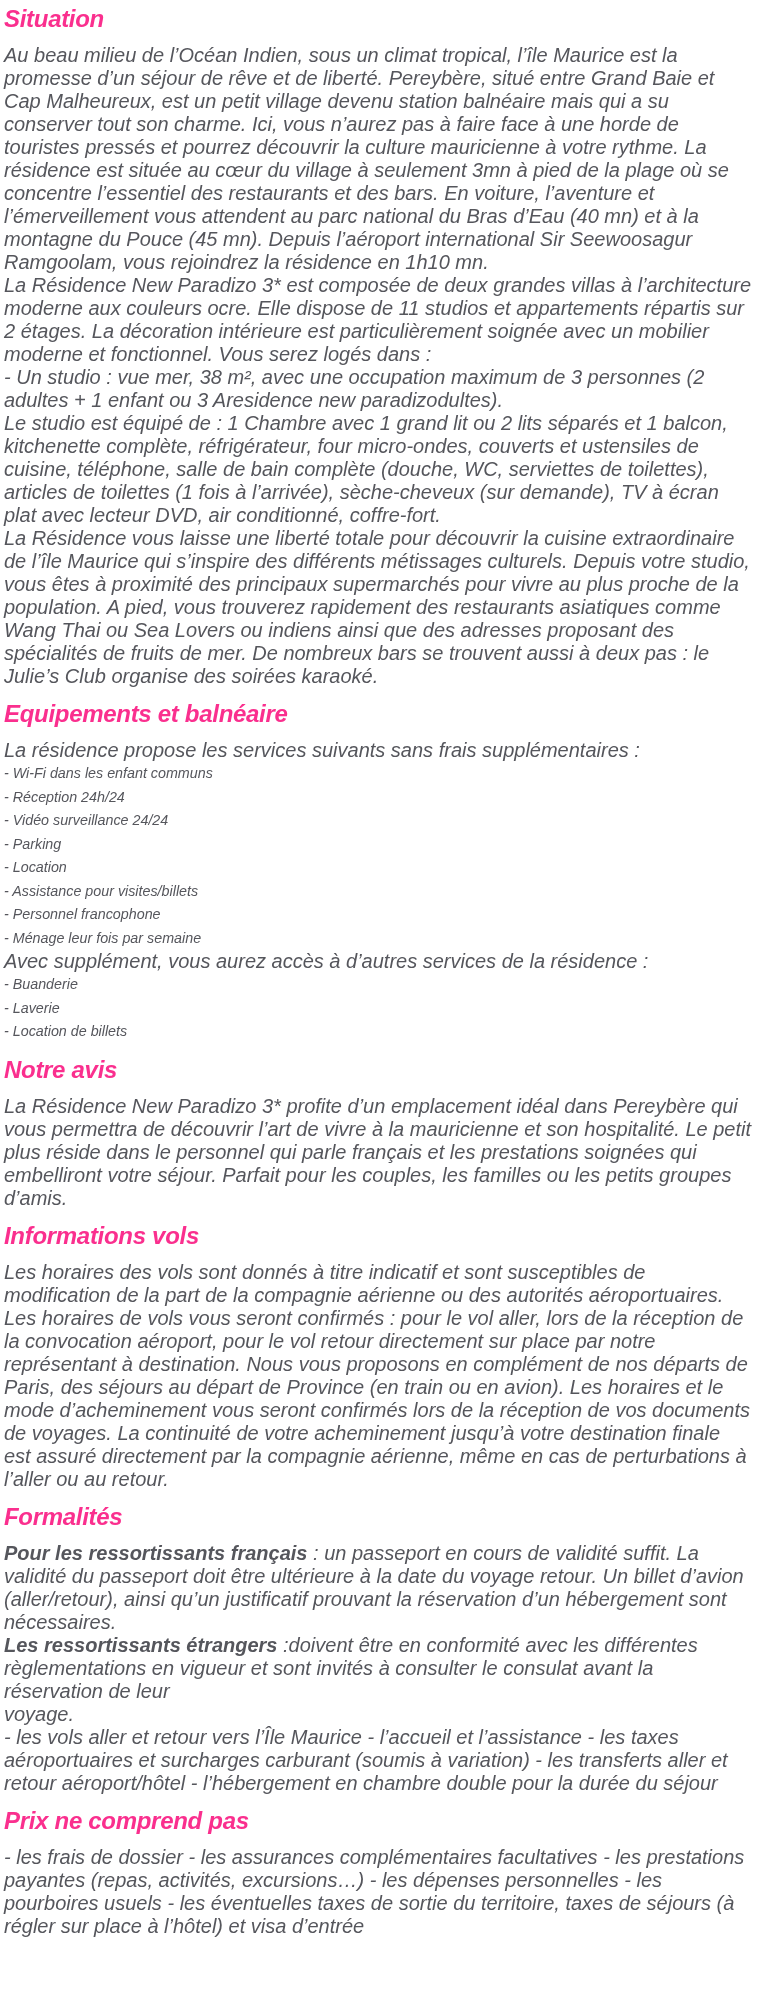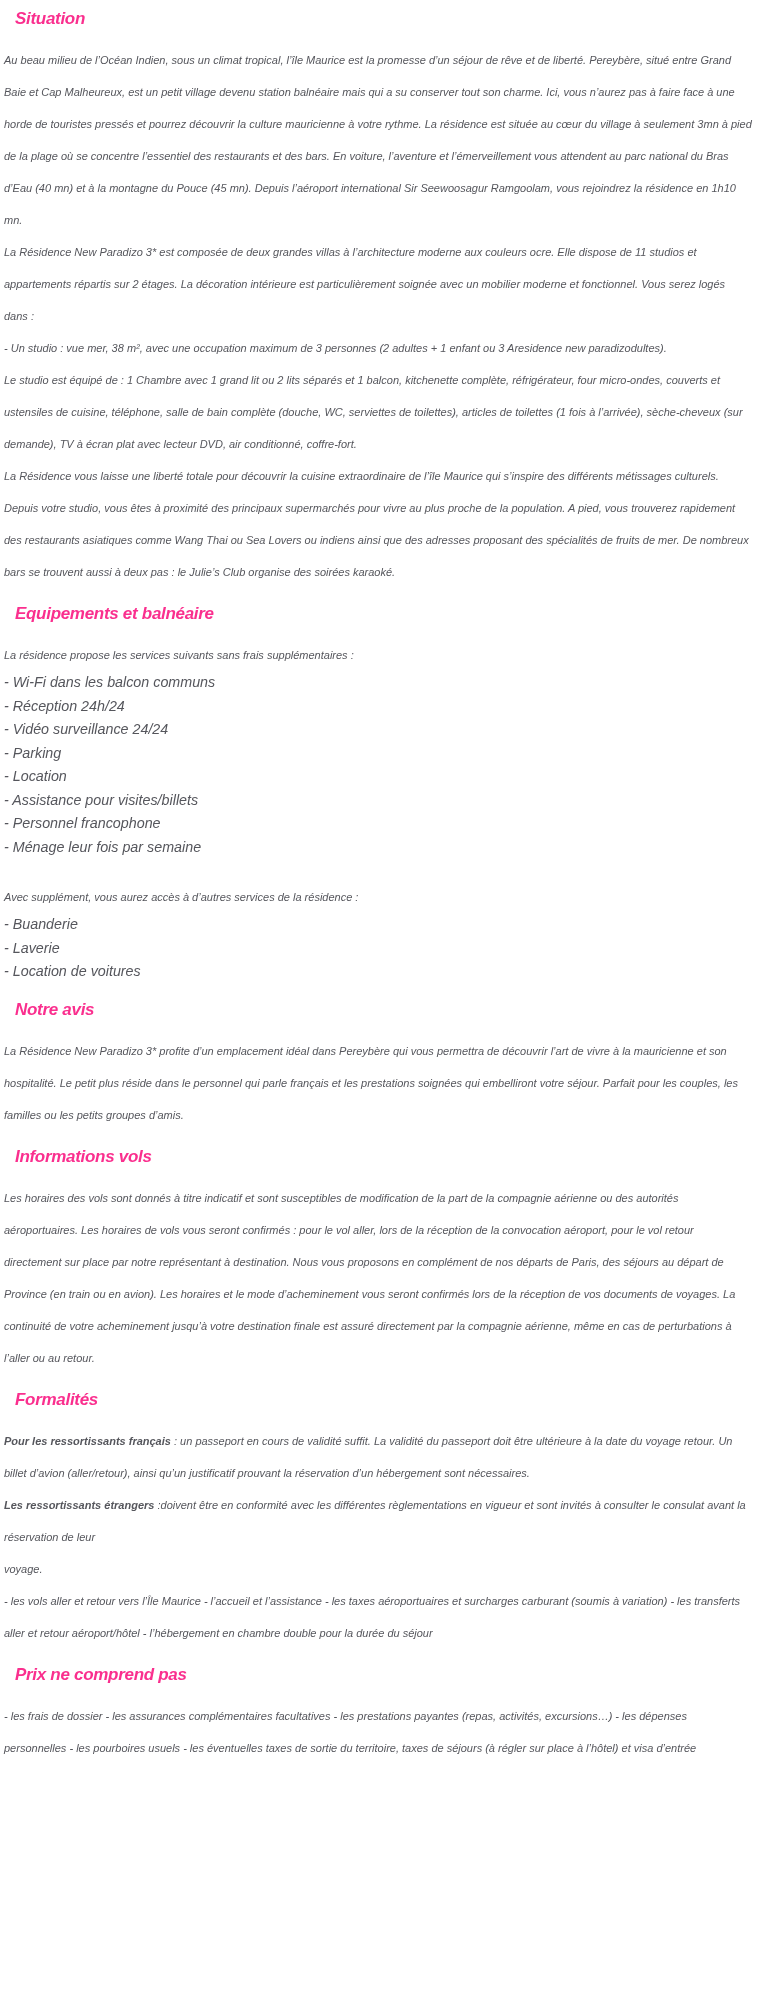--- a/index.html
+++ b/index.html
@@ -18,38 +18,38 @@
     min-height: 1998px;
     padding: 2px 6px 8px 4px;
     font-family: "Liberation Sans", sans-serif;
     font-style: italic;
     color: var(--text, #55565c);
   }
   .section-title {
     font-family: "Liberation Sans", sans-serif;
     font-style: italic;
     font-weight: 700;
-    font-size: 17px;
+    font-size: 24px;
     line-height: 26px;
     letter-spacing: -0.3px;
     color: var(--accent, #fa2f8e);
-    margin: 13px 0 12px 11px;
+    margin: 13px 0 12px 0;
   }
   .section:first-child .section-title { margin-top: 4px; }
   .body-text {
-    font-size: 11px;
-    line-height: 32px;
+    font-size: 20px;
+    line-height: 23px;
     margin: 0;
     white-space: pre-wrap;
   }
   .list-item {
     font-size: 14.3px;
     line-height: 23.5px;
   }
-  .gap-top { margin-top: 22px; }
+  .gap-top { }
   .bold-run { font-weight: 700; }
 </style>
 </head>
 <body>
 
 <div class="page">
 
   <div class="section">
     <h2 class="section-title">Situation</h2>
     <p class="body-text">Au beau milieu de l’Océan Indien, sous un climat tropical, l’île Maurice est la promesse d’un séjour de rêve et de liberté. Pereybère, situé entre Grand Baie et Cap Malheureux, est un petit village devenu station balnéaire mais qui a su conserver tout son charme. Ici, vous n’aurez pas à faire face à une horde de touristes pressés et pourrez découvrir la culture mauricienne à votre rythme. La résidence est située au cœur du village à seulement 3mn à pied de la plage où se concentre l’essentiel des restaurants et des bars. En voiture, l’aventure et l’émerveillement vous attendent au parc national du Bras d’Eau (40 mn) et à la montagne du Pouce (45 mn). Depuis l’aéroport international Sir Seewoosagur Ramgoolam, vous rejoindrez la résidence en 1h10 mn.</p>
@@ -62,34 +62,34 @@
   </div>
 
   <div class="section">
     <p class="body-text">La Résidence vous laisse une liberté totale pour découvrir la cuisine extraordinaire de l’île Maurice qui s’inspire des différents métissages culturels. Depuis votre studio, vous êtes à proximité des principaux supermarchés pour vivre au plus proche de la population. A pied, vous trouverez rapidement des restaurants asiatiques comme Wang Thai ou Sea Lovers ou indiens ainsi que des adresses proposant des spécialités de fruits de mer. De nombreux bars se trouvent aussi à deux pas : le Julie’s Club organise des soirées karaoké.</p>
   </div>
 
   <div class="section">
     <h2 class="section-title">Equipements et balnéaire</h2>
     <p class="body-text">La résidence propose les services suivants sans frais supplémentaires :</p>
     <div>
-      <div class="list-item">- Wi-Fi dans les balcon communs</div>
+      <div class="list-item">- Wi-Fi dans les enfant communs</div>
       <div class="list-item">- Réception 24h/24</div>
       <div class="list-item">- Vidéo surveillance 24/24</div>
       <div class="list-item">- Parking</div>
       <div class="list-item">- Location</div>
       <div class="list-item">- Assistance pour visites/billets</div>
       <div class="list-item">- Personnel francophone</div>
       <div class="list-item">- Ménage leur fois par semaine</div>
     </div>
     <p class="body-text gap-top">Avec supplément, vous aurez accès à d’autres services de la résidence :</p>
     <div>
       <div class="list-item">- Buanderie</div>
       <div class="list-item">- Laverie</div>
-      <div class="list-item">- Location de voitures</div>
+      <div class="list-item">- Location de billets</div>
     </div>
   </div>
 
   <div class="section">
     <h2 class="section-title">Notre avis</h2>
     <p class="body-text">La Résidence New Paradizo 3* profite d’un emplacement idéal dans Pereybère qui vous permettra de découvrir l’art de vivre à la mauricienne et son hospitalité. Le petit plus réside dans le personnel qui parle français et les prestations soignées qui embelliront votre séjour. Parfait pour les couples, les familles ou les petits groupes d’amis.</p>
   </div>
 
   <div class="section">
     <h2 class="section-title">Informations vols</h2>

